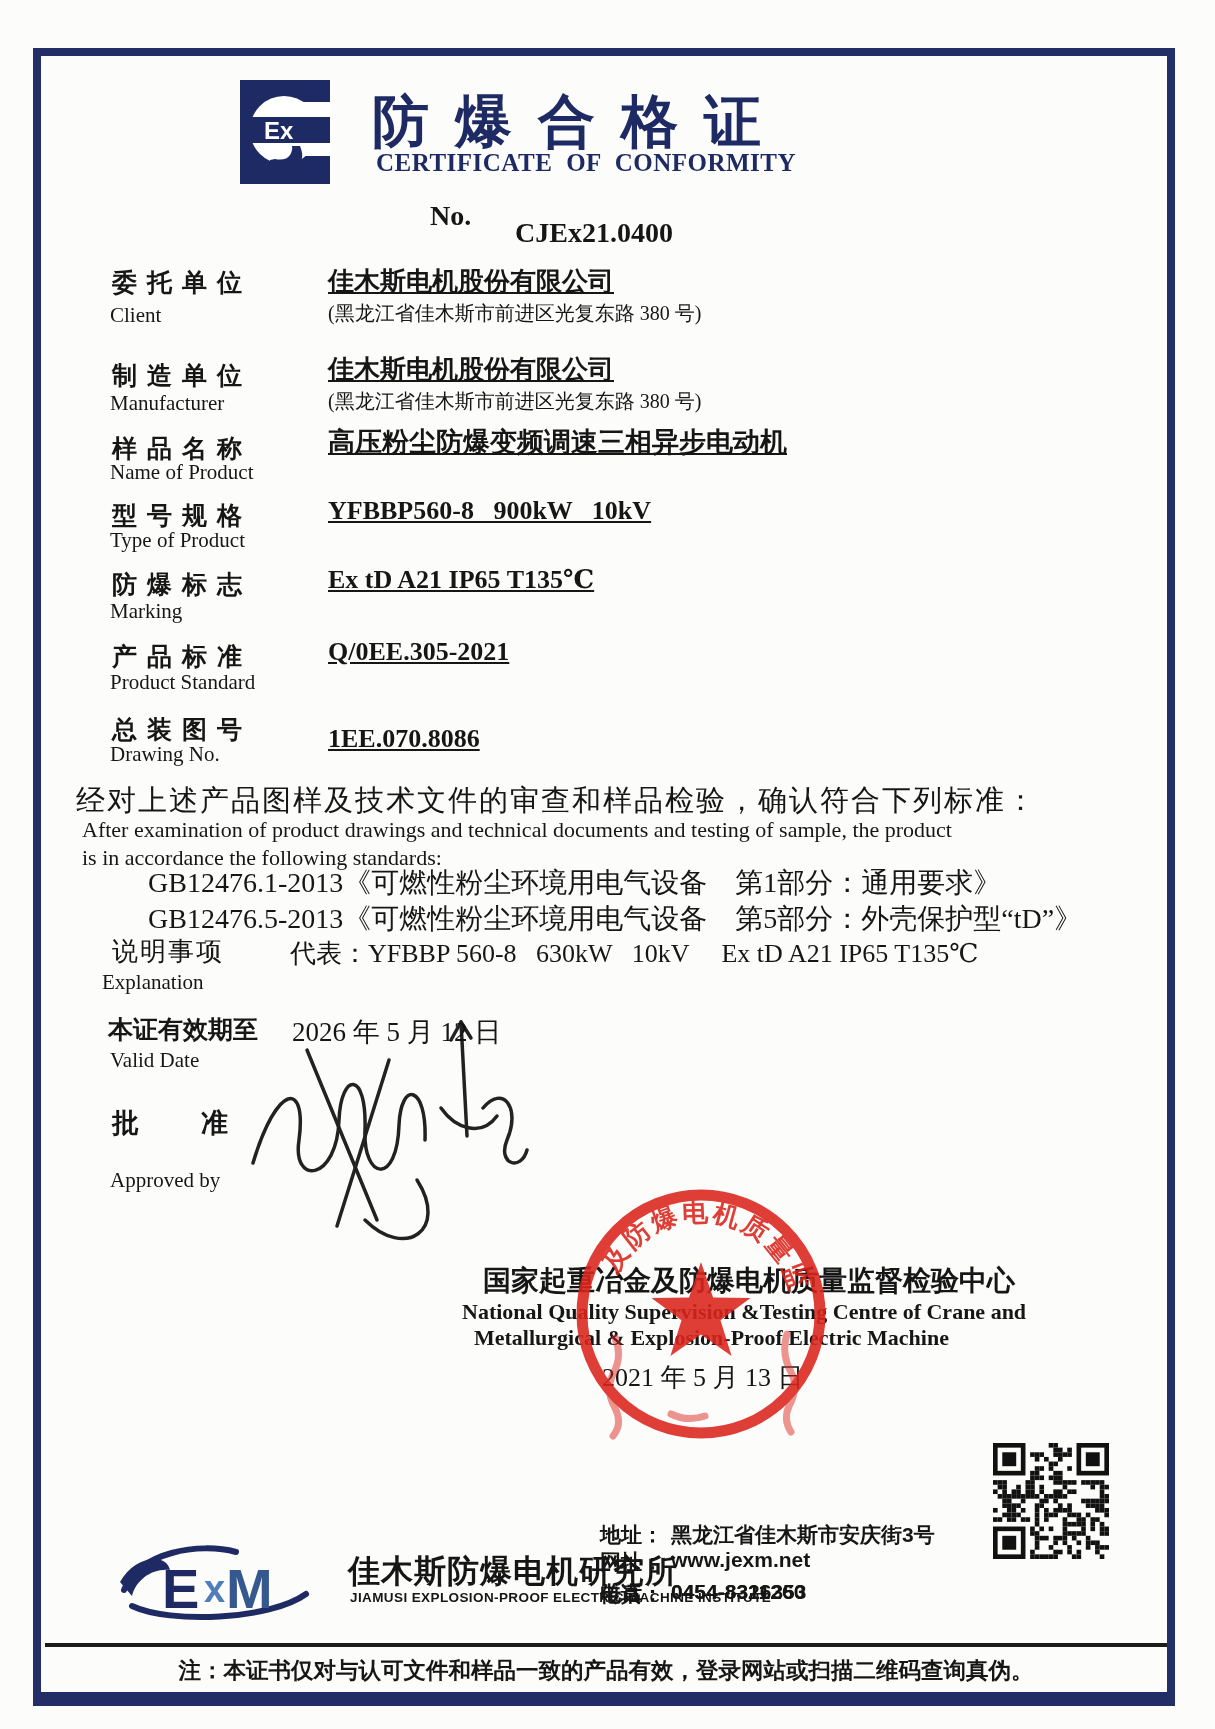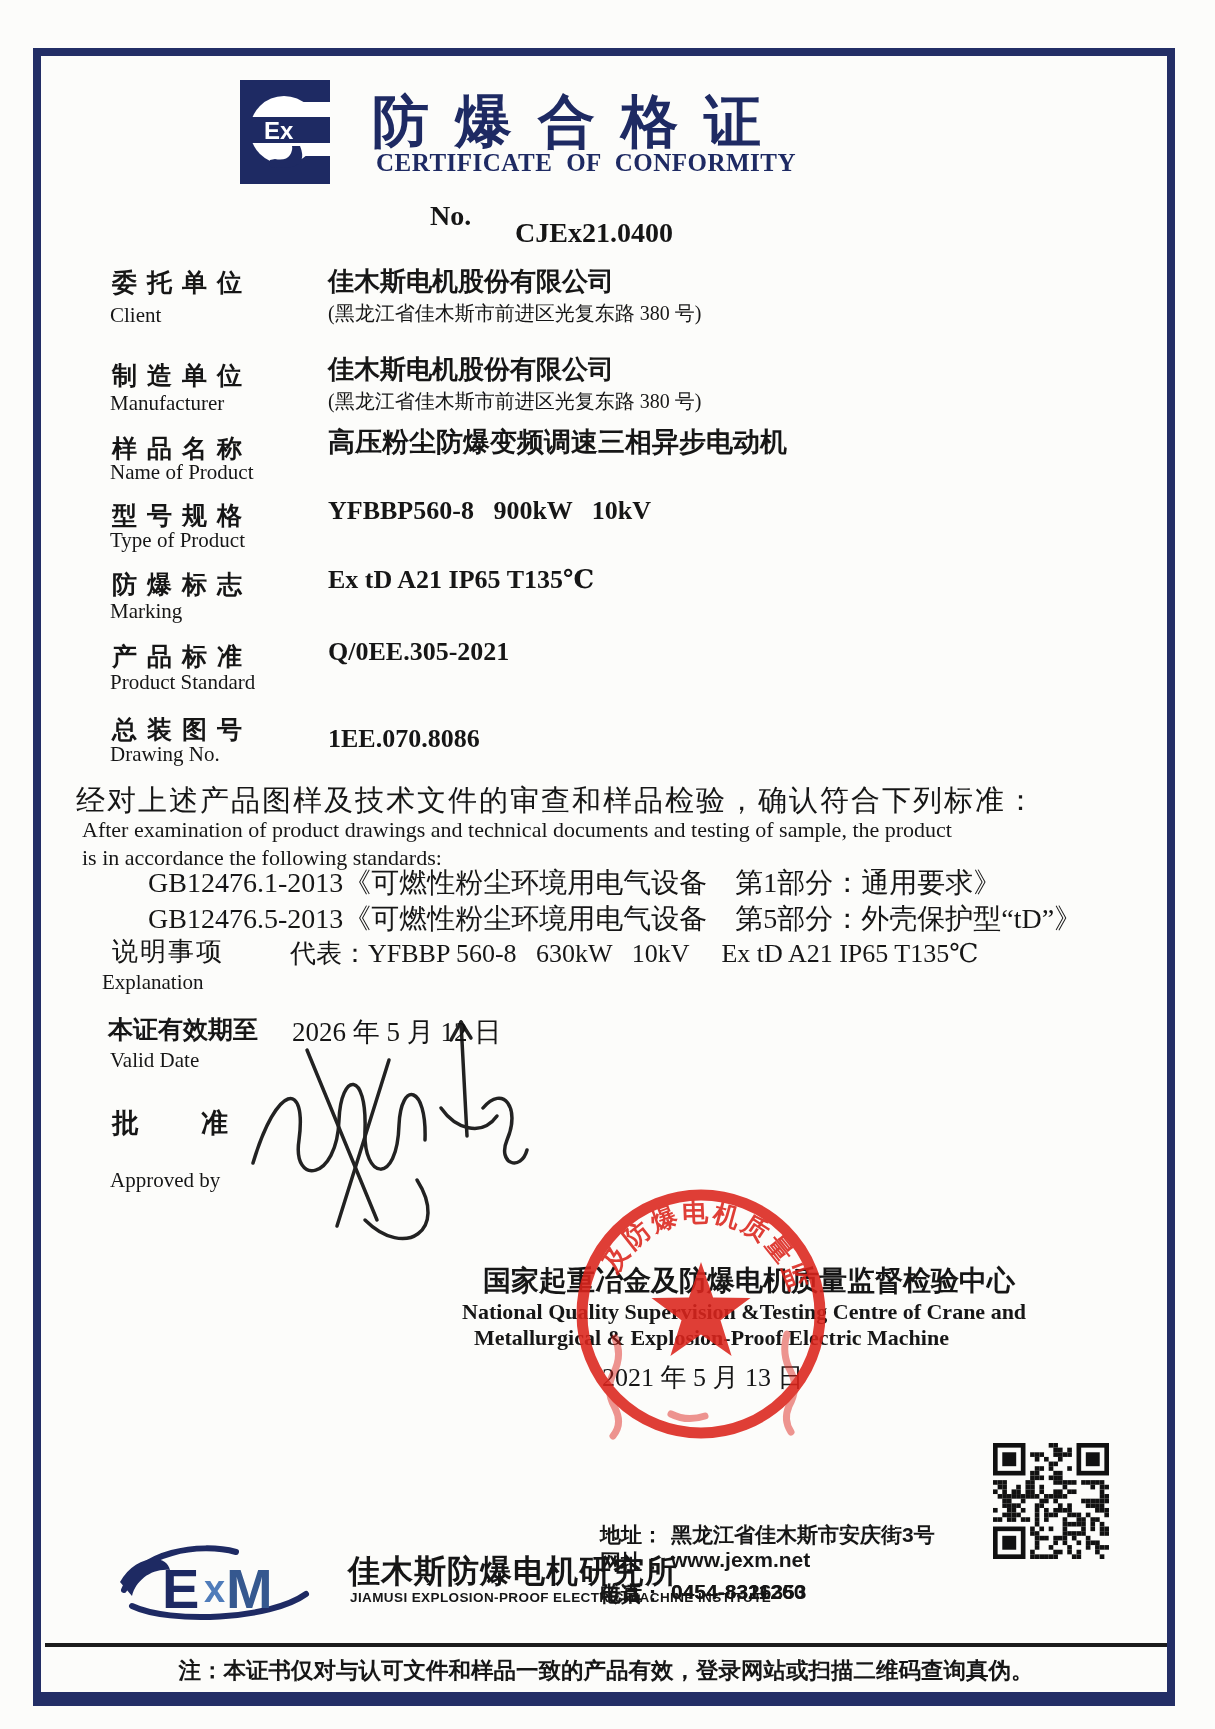--- a/index.html
+++ b/index.html
@@ -7,21 +7,21 @@
        font-family:"Liberation Serif","DejaVu Serif",serif;color:#161616;overflow:hidden;}
   .abs{position:absolute;}
   .b{font-weight:bold;}
   .navy{color:#1e2a63;}
   .pre{white-space:pre;}
   .sans{font-family:"Liberation Sans","DejaVu Sans",sans-serif;}
   .frame{position:absolute;left:33px;top:48px;width:1142px;height:1658px;box-sizing:border-box;
          border:8px solid #232e66;border-bottom-width:14px;}
   .lab-cn{font-size:25px;font-weight:600;letter-spacing:10px;}
   .lab-en{font-size:21px;}
-  .val{font-size:26px;font-weight:bold;}
+  .val{font-size:26px;font-weight:bold;text-decoration:underline;}
   .note{font-size:20px;}
   .std{font-size:28px;}
   .center-line{font-weight:bold;}
   .contact-row{display:flex;gap:8px;font-size:21px;font-weight:bold;}
   .sepline{position:absolute;left:45px;top:1643px;width:1122px;height:4px;background:#1c1c1c;}
 </style>
 </head>
 <body>
 
 <div class="frame"></div>

